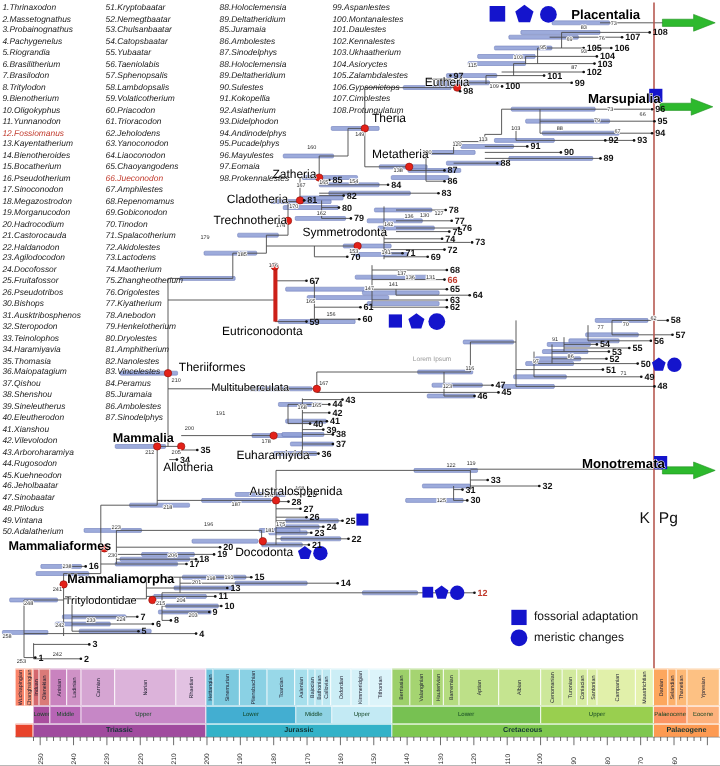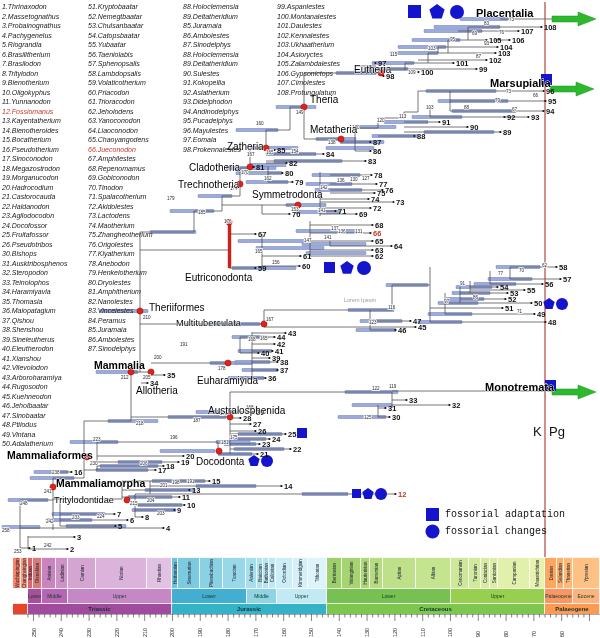--- a/index.html
+++ b/index.html
@@ -11,21 +11,21 @@
   .taxa-item.red{color:#c0392b;}
   .ts-cell{position:absolute;box-sizing:border-box;border-right:1px solid rgba(255,255,255,.85);
            border-top:1px solid rgba(255,255,255,.85);overflow:hidden;}
   .ts-stage span{position:absolute;left:50%;top:50%;transform:translate(-50%,-50%) rotate(-90deg);
            font-size:4.5px;color:#223;white-space:nowrap;}
   .ts-series span,.ts-period span{position:absolute;left:0;right:0;top:50%;transform:translateY(-50%);
            text-align:center;color:#142;white-space:nowrap;}
   .ts-series span{font-size:5px;}
   .ts-period span{font-size:6px;font-weight:bold;color:#133;}
   #legend{position:absolute;left:424px;top:506px;}
-  .legend-row{display:flex;align-items:center;height:17px;font-family:Liberation Mono, monospace;}
+  .legend-row{display:flex;align-items:center;height:17px;}
   .legend-icon{width:16px;height:16px;display:flex;align-items:center;justify-content:center;margin-right:5px;}
   .legend-label{font-size:10px;color:#111;}
 </style>
 </head>
 <body>
 
 <div id="fig">
   <svg id="tree-svg" width="600" height="638" viewBox="0 0 600 638">
       <rect x="2" y="525.3" width="38" height="3.4" rx="1" fill="#93a2d8" stroke="#5566aa" stroke-width="0.4" opacity="0.9"></rect>
       <rect x="8" y="498.3" width="40" height="3.4" rx="1" fill="#93a2d8" stroke="#5566aa" stroke-width="0.4" opacity="0.9"></rect>
@@ -933,21 +933,21 @@
           </svg>
         </span>
       <span class="legend-label">fossorial adaptation</span>
     </div>
     <div class="legend-row">
       <span class="legend-icon">
         <svg width="15" height="15">
             <circle cx="7.5" cy="7.5" r="7" fill="#1414cc"></circle>
           </svg>
         </span>
-      <span class="legend-label">fossorial changes</span>
+      <span class="legend-label">meristic changes</span>
     </div>
   </div>
   <div id="timescale">
       <div class="ts-cell ts-stage" style="left: 13px; top: 557px; width: 8px; height: 31px; background: rgb(250, 132, 105);">
         <span>Wuchiapingian</span>
       </div>
       <div class="ts-cell ts-stage" style="left: 21px; top: 557px; width: 7px; height: 31px; background: rgb(251, 154, 125);">
         <span>Changhsingian</span>
       </div>
       <div class="ts-cell ts-stage" style="left: 28px; top: 557px; width: 5px; height: 31px; background: rgb(212, 104, 110);">

